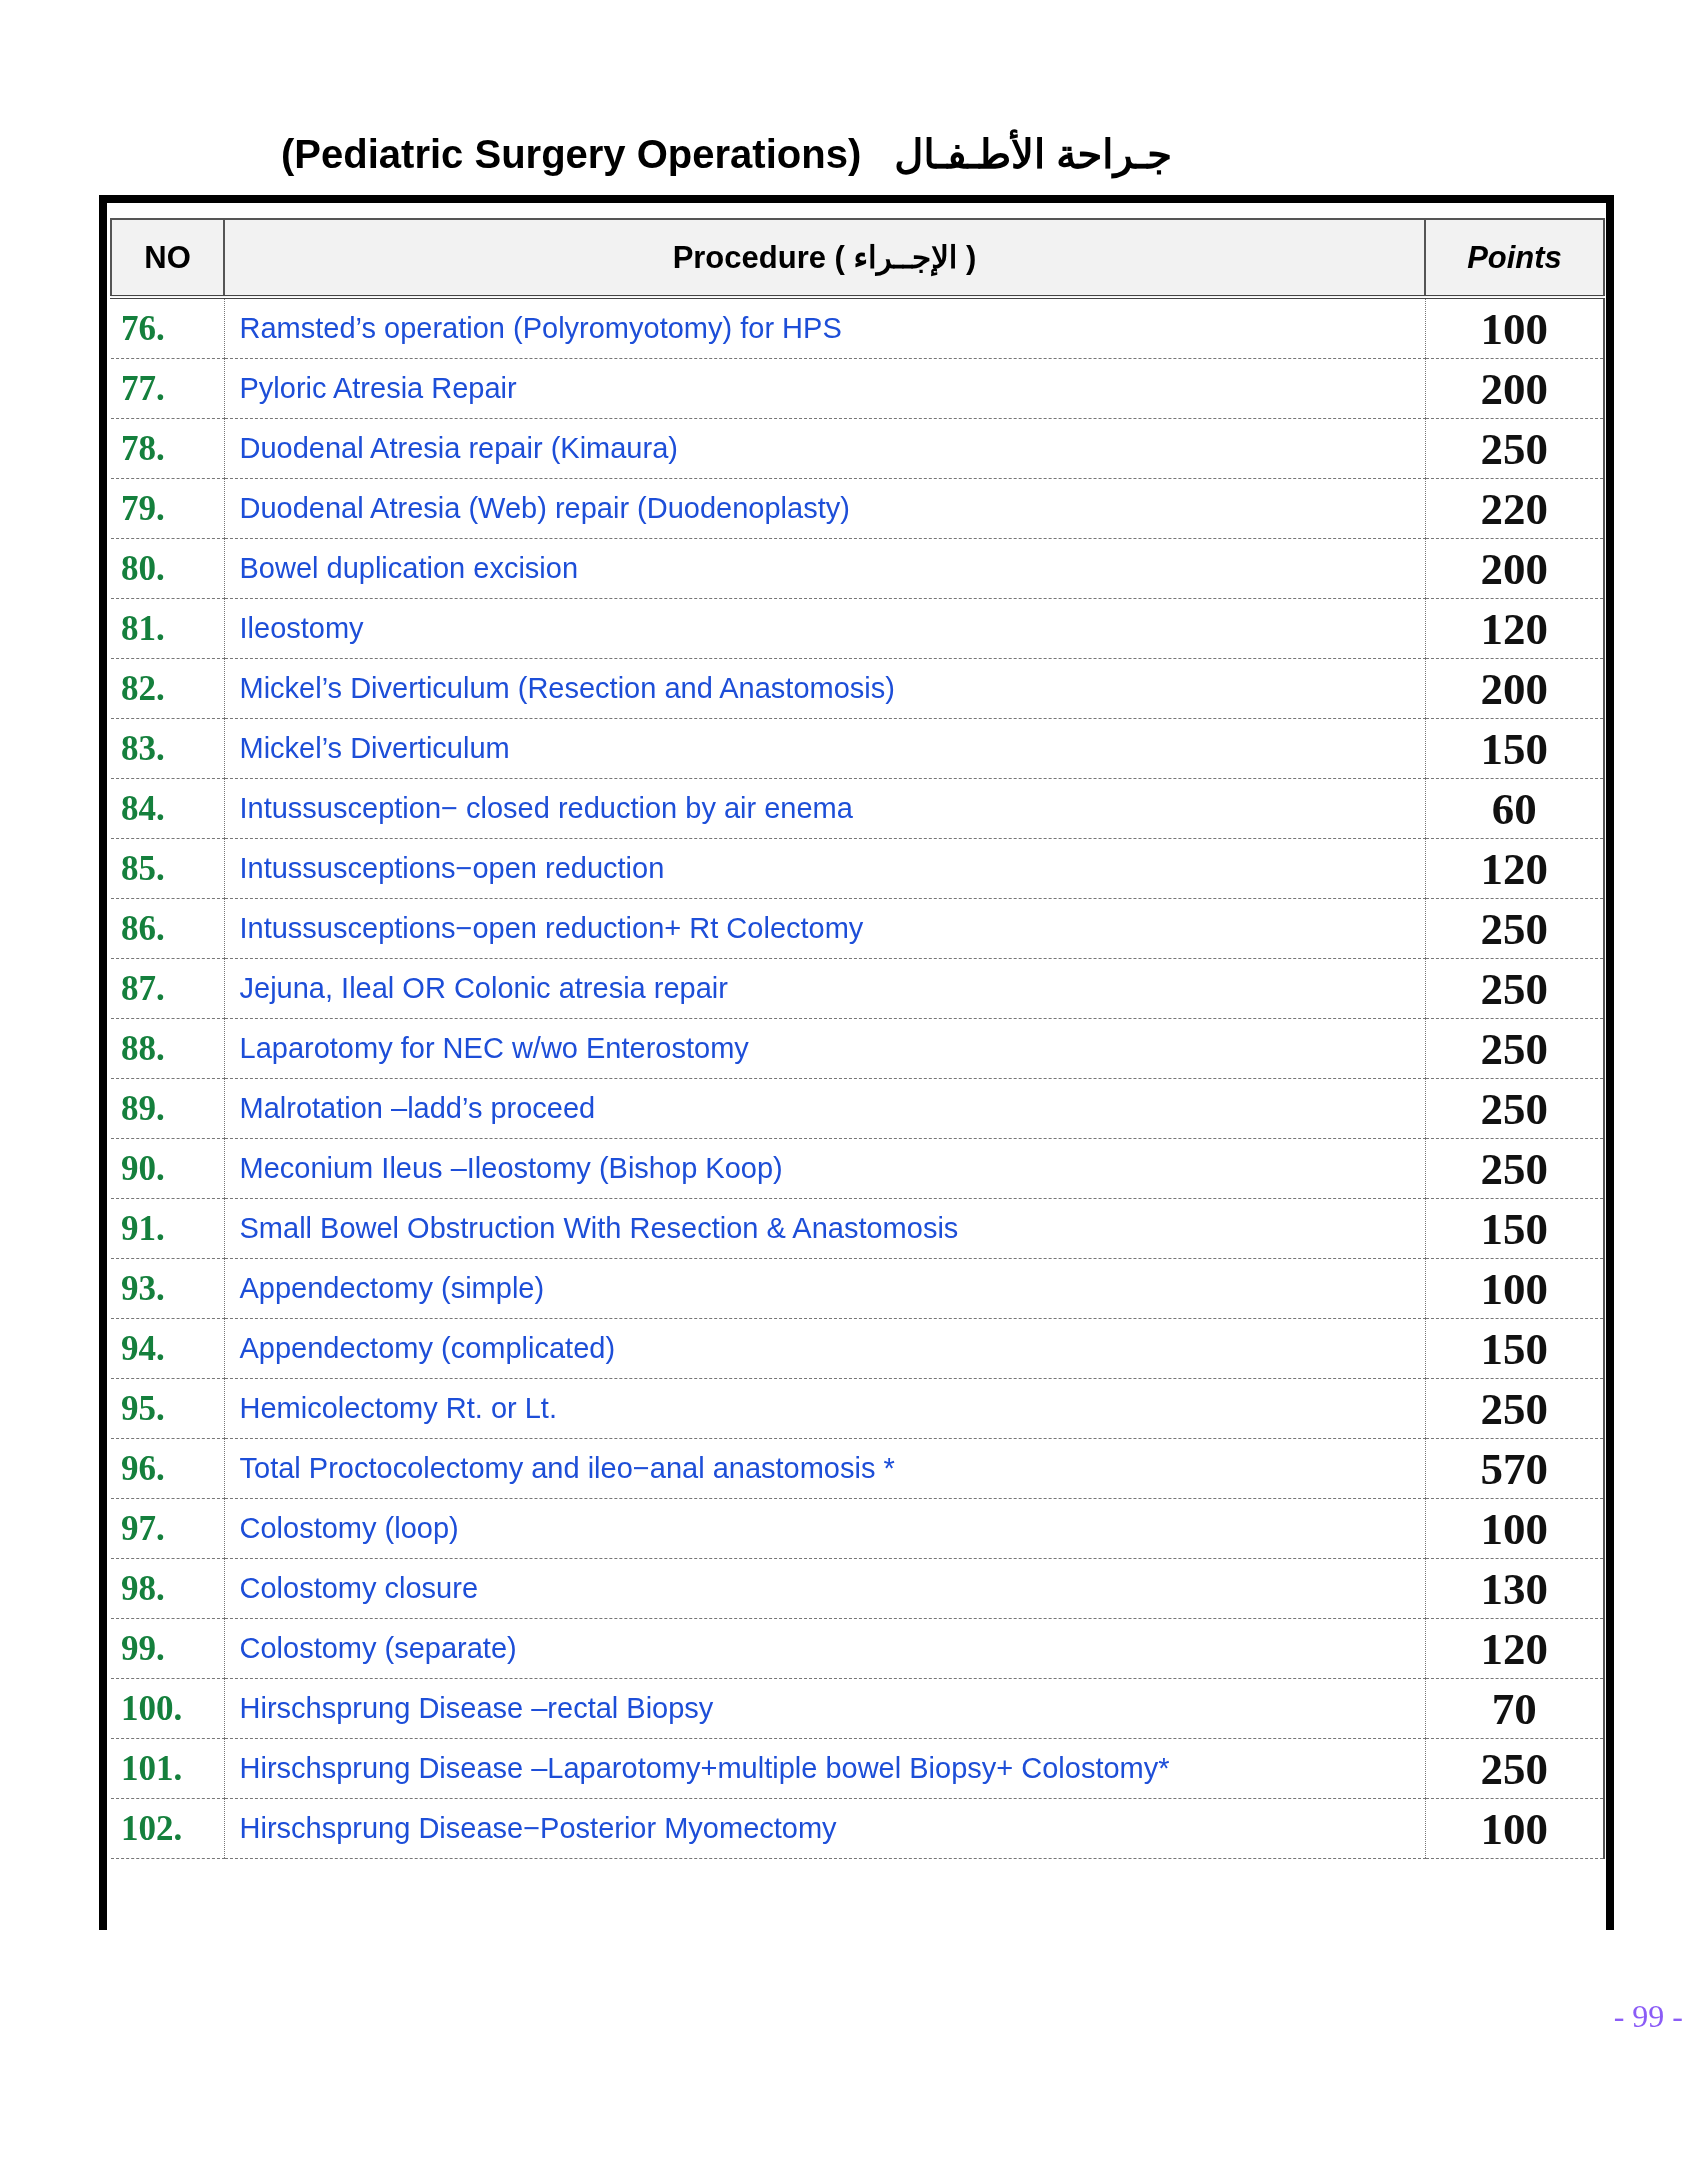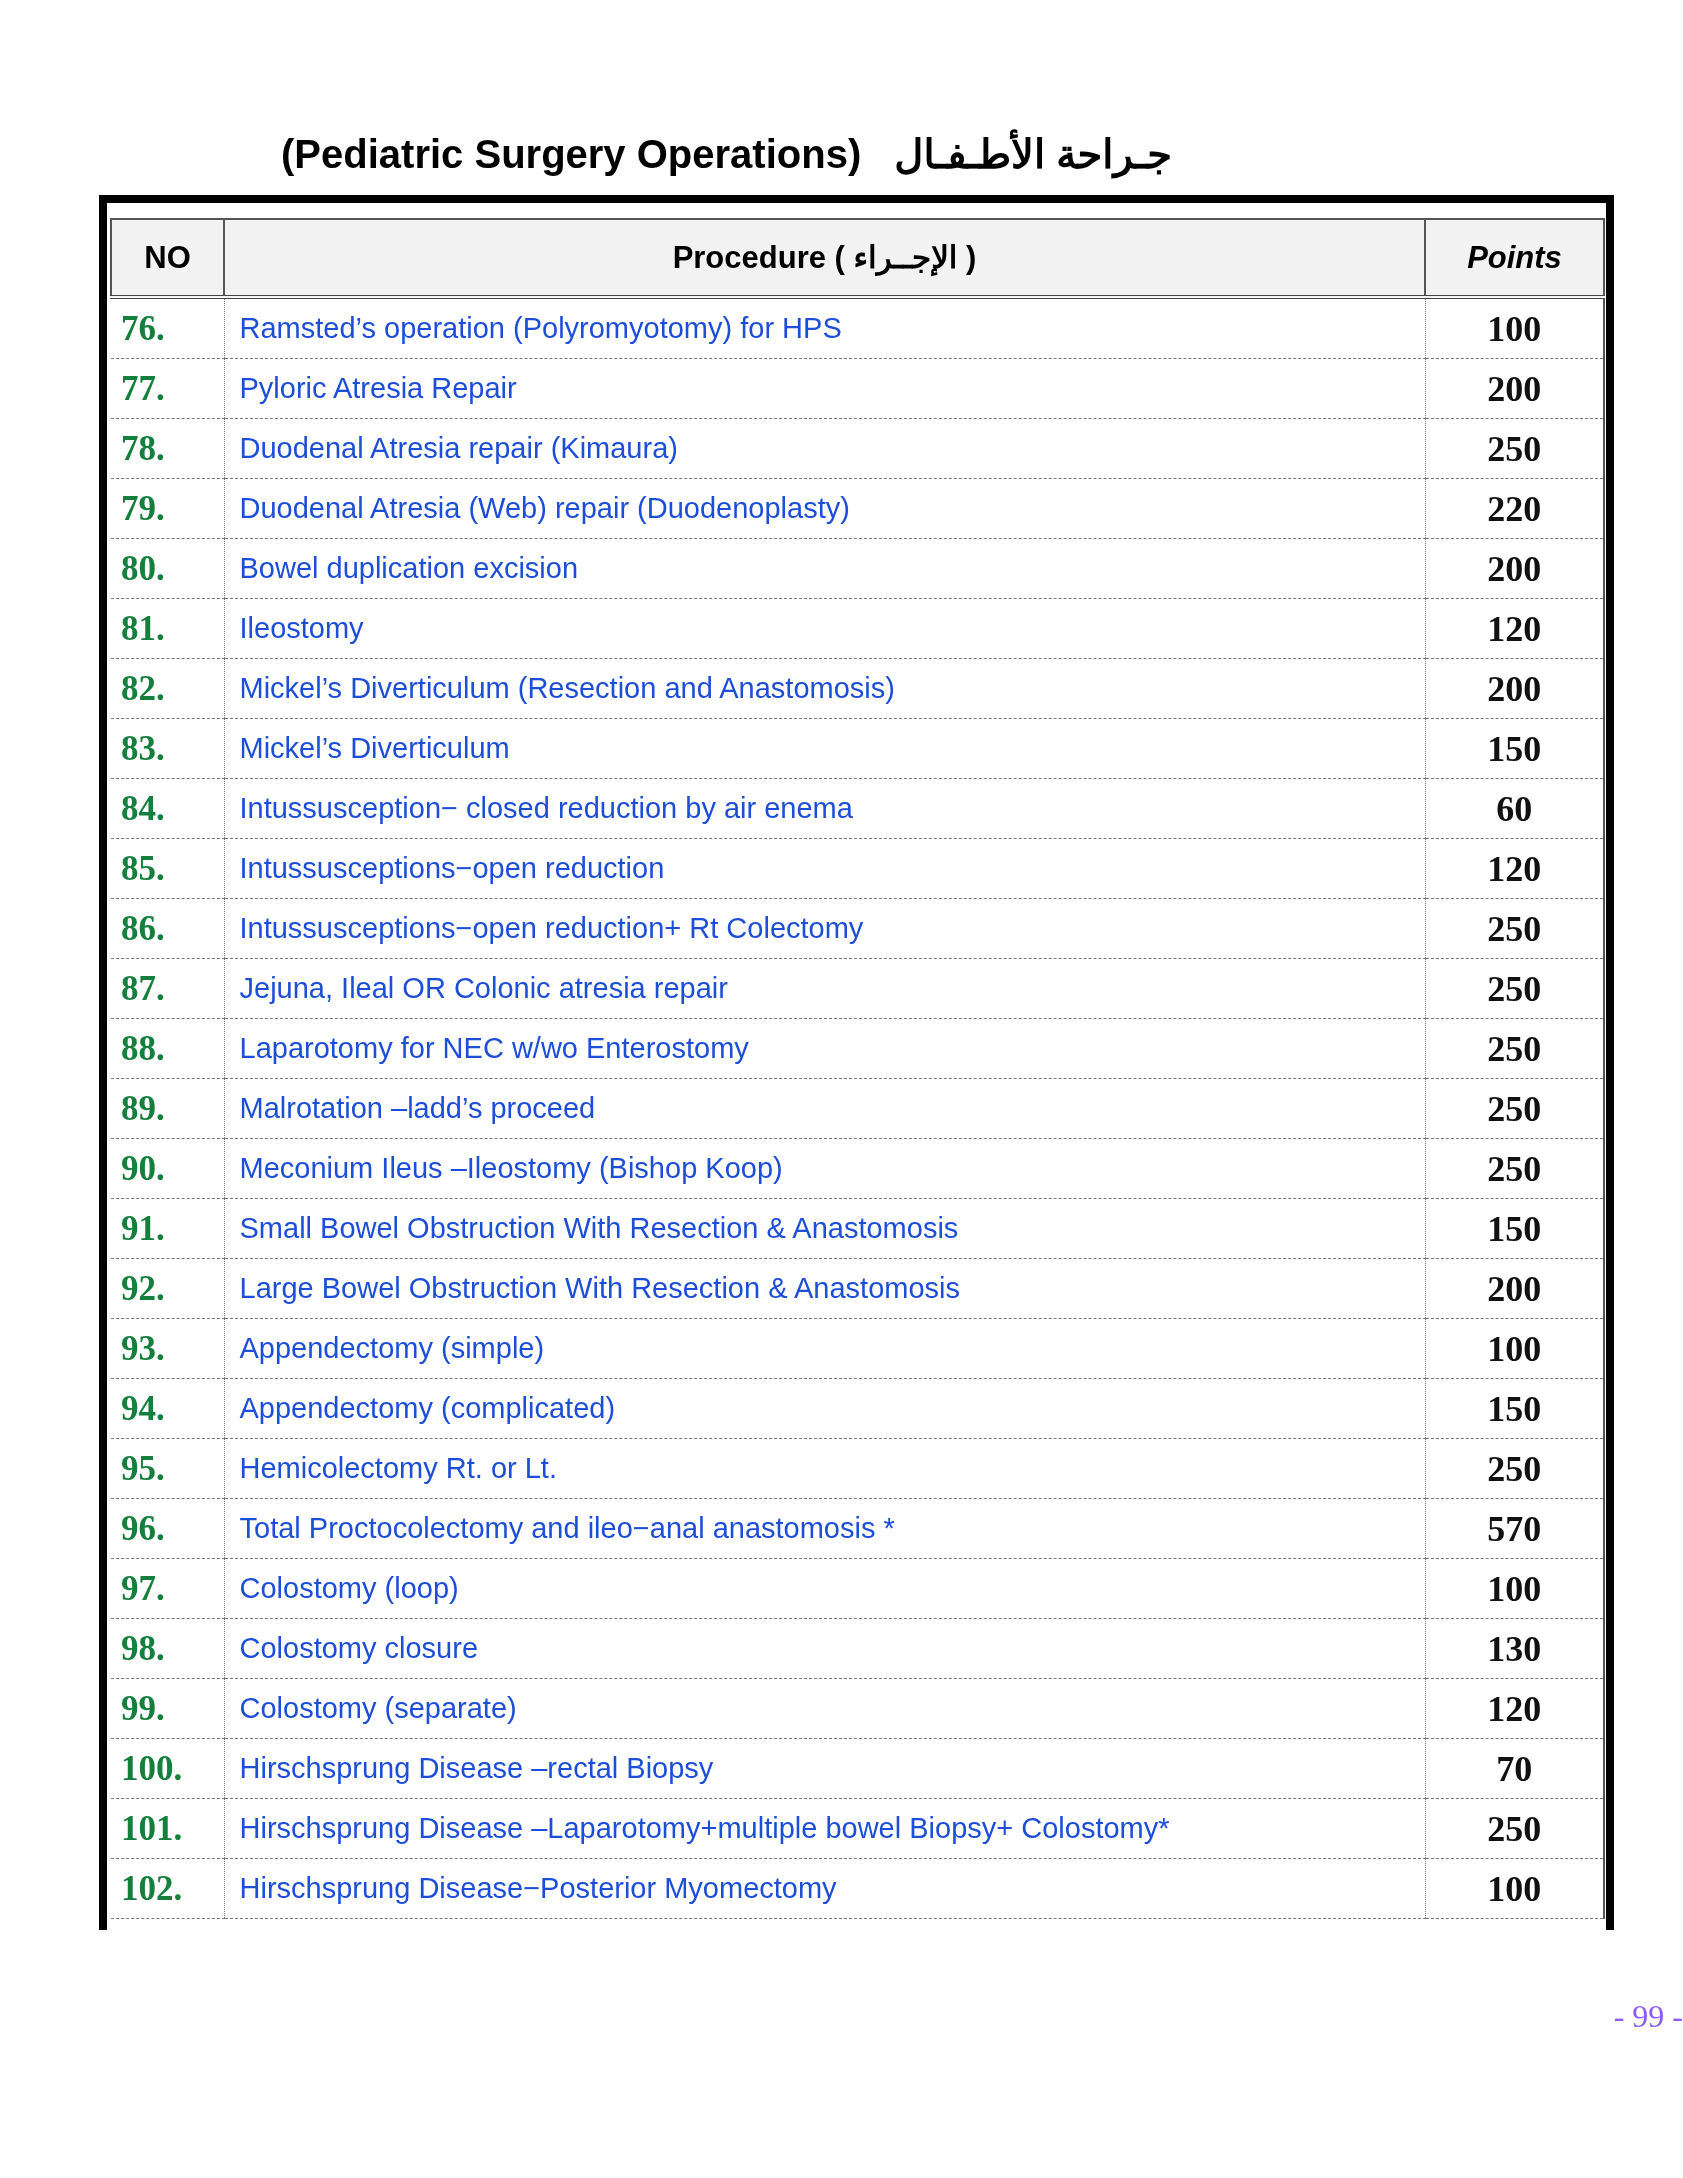--- a/index.html
+++ b/index.html
@@ -35,21 +35,21 @@
   }
   tbody td.no {
     font-family: "Liberation Serif", serif; font-weight: bold; font-size: 35px;
     padding-left: 10px; color: #15803d;
   }
   tbody td.proc {
     font-family: "Liberation Sans", sans-serif; font-size: 29px; color: #1d4ed8;
     padding-left: 15px; white-space: nowrap;
   }
   tbody td.pts {
-    font-family: "Liberation Serif", serif; font-weight: bold; font-size: 36px;
+    font-family: "Liberation Serif", serif; font-weight: bold; font-size: 45px;
     text-align: center; color: #111; border-right: 2px solid #555;
   }
   .page-num {
     position: absolute; left: 0; width: 1683px; top: 1998px; text-align: right;
     font-family: "Liberation Serif", serif; font-size: 32px; color: #8b5cf6;
   }
 </style>
 </head>
 <body>
 
@@ -150,25 +150,20 @@
           <td class="no">90.</td>
           <td class="proc">Meconium Ileus –Ileostomy (Bishop Koop)</td>
           <td class="pts">250</td>
         </tr>
         <tr>
           <td class="no">91.</td>
           <td class="proc">Small Bowel Obstruction With Resection &amp; Anastomosis</td>
           <td class="pts">150</td>
         </tr>
         <tr>
-          <td class="no">92.</td>
-          <td class="proc">Large Bowel Obstruction With Resection &amp; Anastomosis</td>
-          <td class="pts">200</td>
-        </tr>
-        <tr>
           <td class="no">93.</td>
           <td class="proc">Appendectomy (simple)</td>
           <td class="pts">100</td>
         </tr>
         <tr>
           <td class="no">94.</td>
           <td class="proc">Appendectomy (complicated)</td>
           <td class="pts">150</td>
         </tr>
         <tr>

